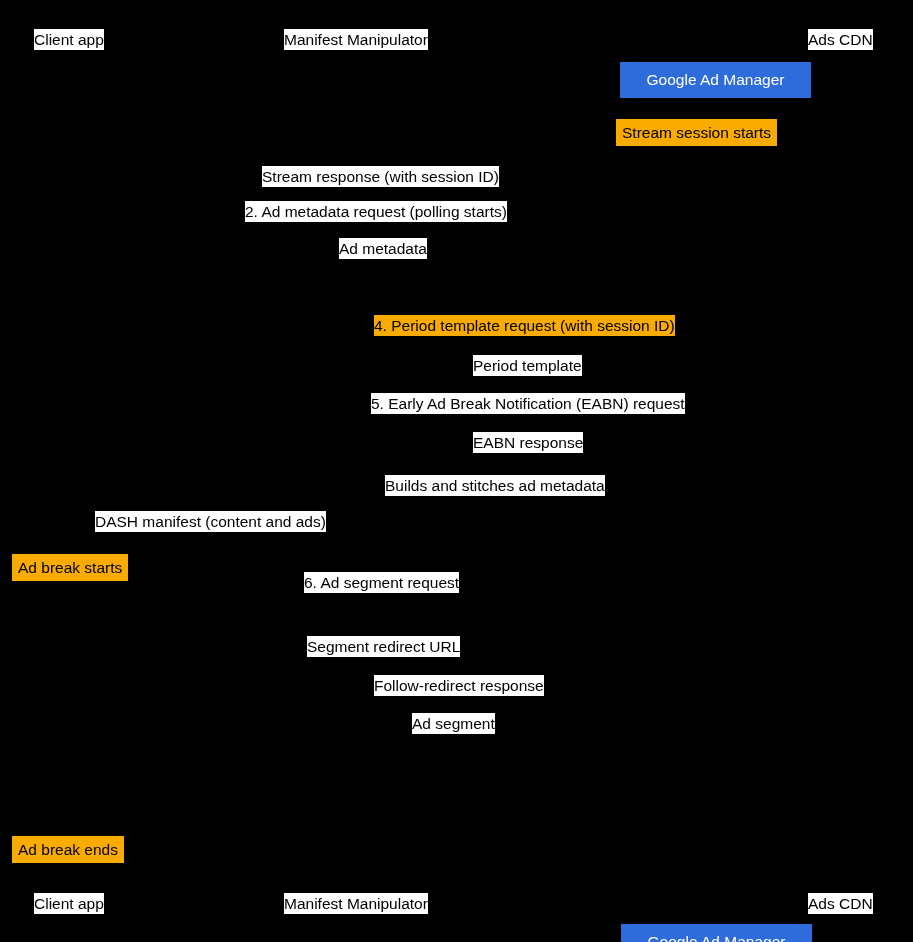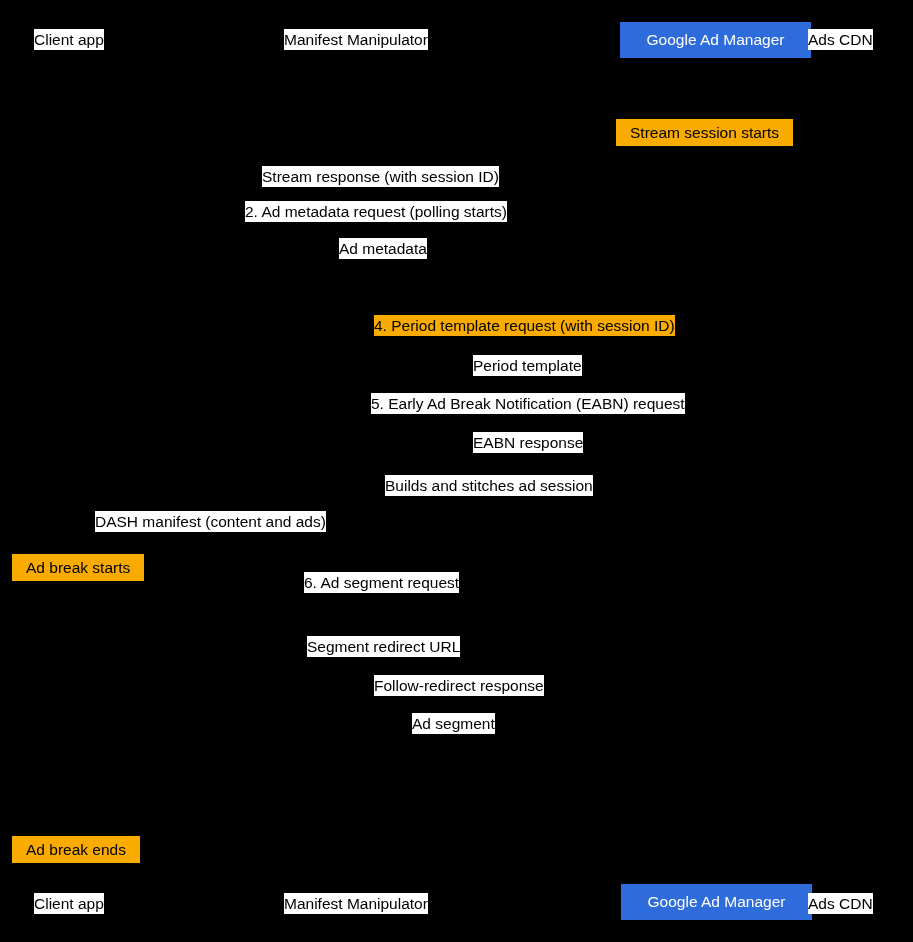--- a/index.html
+++ b/index.html
@@ -29,54 +29,55 @@
     background: var(--note-yellow, #F9AB00);
   }
   .note {
     position: absolute;
     white-space: nowrap;
     background: var(--note-yellow, #F9AB00);
     color: var(--label-text, #000000);
     font-size: 15.5px;
     line-height: 27px;
     height: 27px;
-    padding: 0 14px;
+    padding: 0 6px;
   }
   .actor-blue {
     position: absolute;
     width: 191px;
     height: 36px;
     background: var(--gam-blue, #2E6BDB);
     color: var(--gam-text, #ffffff);
     font-size: 15.5px;
     display: flex;
     align-items: center;
     justify-content: center;
     white-space: nowrap;
+    margin-top: 40px;
   }
 </style>
 </head>
 <body>
 
 <div class="canvas">
 
   <div class="lbl" style="left:34px;top:29px">Client app</div>
   <div class="lbl" style="left:284px;top:29px">Manifest Manipulator</div>
   <div class="actor-blue" style="left:620px;top:22px">Google Ad Manager</div>
   <div class="lbl" style="left:808px;top:29px">Ads CDN</div>
 
   <div class="note" style="left:616px;top:119px">Stream session starts</div>
   <div class="lbl" style="left:262px;top:166px">Stream response (with session ID)</div>
   <div class="lbl" style="left:245px;top:201px">2. Ad metadata request (polling starts)</div>
   <div class="lbl" style="left:339px;top:238px">Ad metadata</div>
   <div class="lbl yellow" style="left:374px;top:315px">4. Period template request (with session ID)</div>
   <div class="lbl" style="left:473px;top:355px">Period template</div>
   <div class="lbl" style="left:371px;top:393px">5. Early Ad Break Notification (EABN) request</div>
   <div class="lbl" style="left:473px;top:432px">EABN response</div>
-  <div class="lbl" style="left:385px;top:475px">Builds and stitches ad session</div>
+  <div class="lbl" style="left:385px;top:475px">Builds and stitches ad metadata</div>
   <div class="lbl" style="left:95px;top:511px">DASH manifest (content and ads)</div>
   <div class="note" style="left:12px;top:554px">Ad break starts</div>
   <div class="lbl" style="left:304px;top:572px">6. Ad segment request</div>
   <div class="lbl" style="left:307px;top:636px">Segment redirect URL</div>
   <div class="lbl" style="left:374px;top:675px">Follow-redirect response</div>
   <div class="lbl" style="left:412px;top:713px">Ad segment</div>
   <div class="note" style="left:12px;top:836px">Ad break ends</div>
 
   <div class="lbl" style="left:34px;top:893px">Client app</div>
   <div class="lbl" style="left:284px;top:893px">Manifest Manipulator</div>

